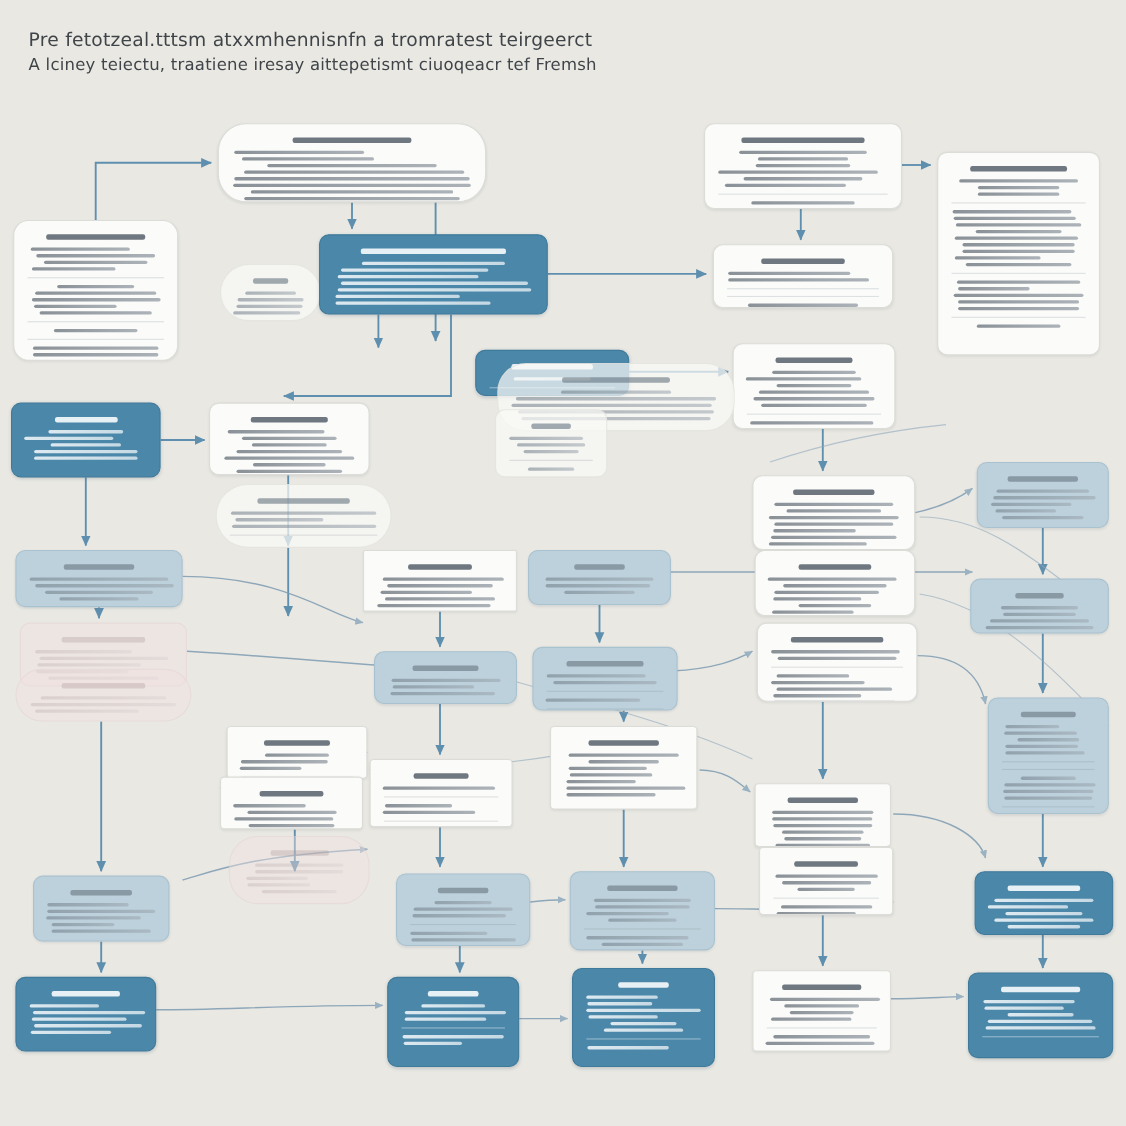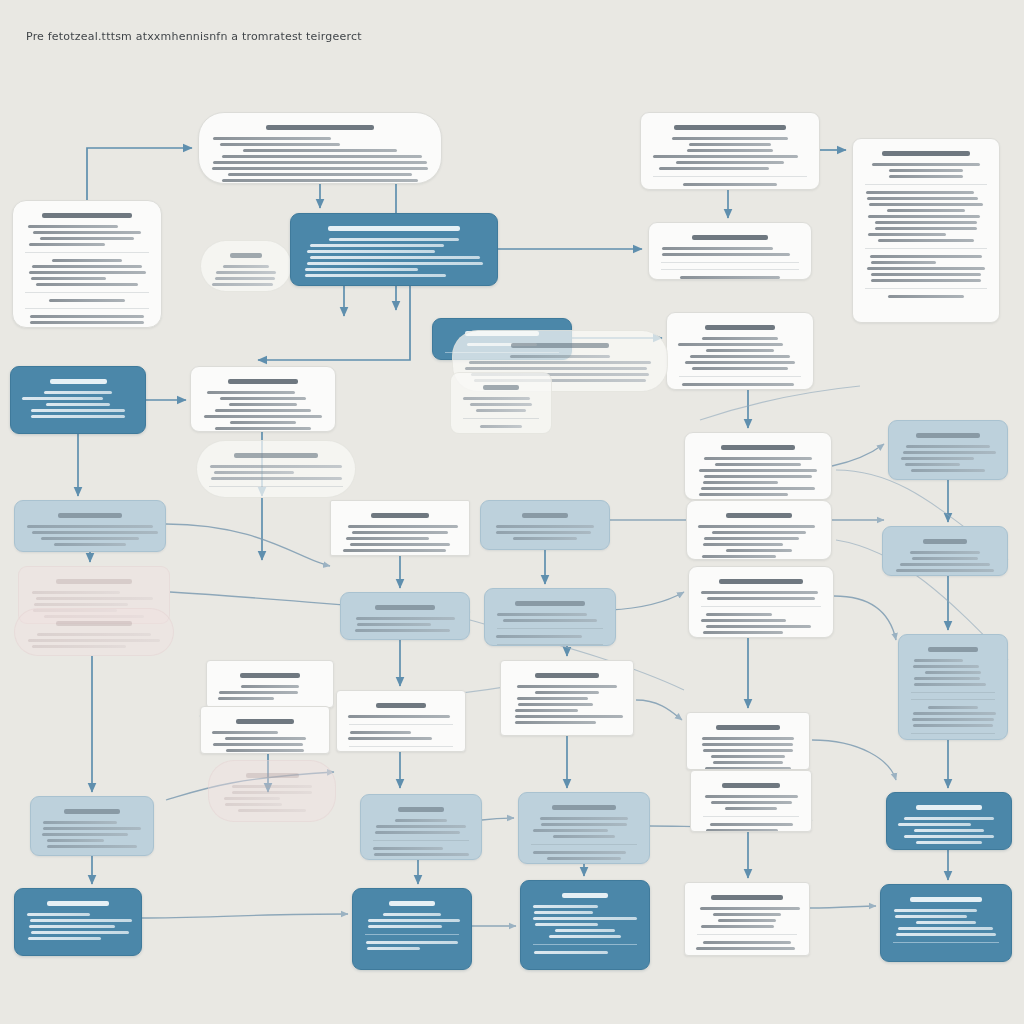--- a/index.html
+++ b/index.html
@@ -9,21 +9,21 @@
     font-family:"Liberation Sans",sans-serif;
     overflow:hidden;
     position:relative;
   }
   #canvas{position:absolute;inset:0;width:1024px;height:1024px;}
   .edges{position:absolute;left:0;top:0;width:1024px;height:1024px;pointer-events:none;}
 
   
   .title-block{position:absolute;left:26px;top:26px;width:620px;z-index:40;}
   .title-line{
-    color:#33383d;font-size:11px;line-height:22px;letter-spacing:.2px;
+    color:#33383d;font-size:17px;line-height:22px;letter-spacing:.2px;
     white-space:nowrap;font-family:"DejaVu Sans",sans-serif;
     filter:blur(.22px);opacity:.93;
   }
   .title-line.l2{font-size:15px;}
 
   
   .node{
     position:absolute;box-sizing:border-box;
     border-radius:9px;overflow:hidden;
     padding:8px 10px;
@@ -152,20 +152,21 @@
       <path d="M836,470 C900,470 940,510 1008,560"></path>
       <path d="M836,540 C900,550 950,600 1008,660"></path>
       <path d="M470,620 C540,640 620,660 684,690"></path>
       <path d="M336,700 C420,700 500,690 562,676"></path>
       <path d="M700,420 C760,400 820,390 860,386"></path>
     </g>
   </svg>
 
   <div class="title-block">
     <div class="title-line">Pre fetotzeal.tttsm atxxmhennisnfn a tromratest teirgeerct</div>
+    <div class="title-line l2">A lciney teiectu, traatiene iresay aittepetismt ciuoqeacr tef Fremsh</div>
   </div>
 
   <div id="nodes-root">
       <div class="node white dark blurwrap" style="left: 198px; top: 112px; width: 244px; height: 72px; border-radius: 26px;">
         <div>
           <div class="hd" style="width: 49%;"></div>
           <div class="tx" style="width: 53%; margin-left: 2%; margin-right: auto;"></div>
           <div class="tx" style="width: 54%; margin-left: 5%; margin-right: auto;"></div>
           <div class="tx" style="width: 69%; margin-left: auto; margin-right: auto;"></div>
           <div class="tx" style="width: 90%; margin-left: 6%; margin-right: auto;"></div>

